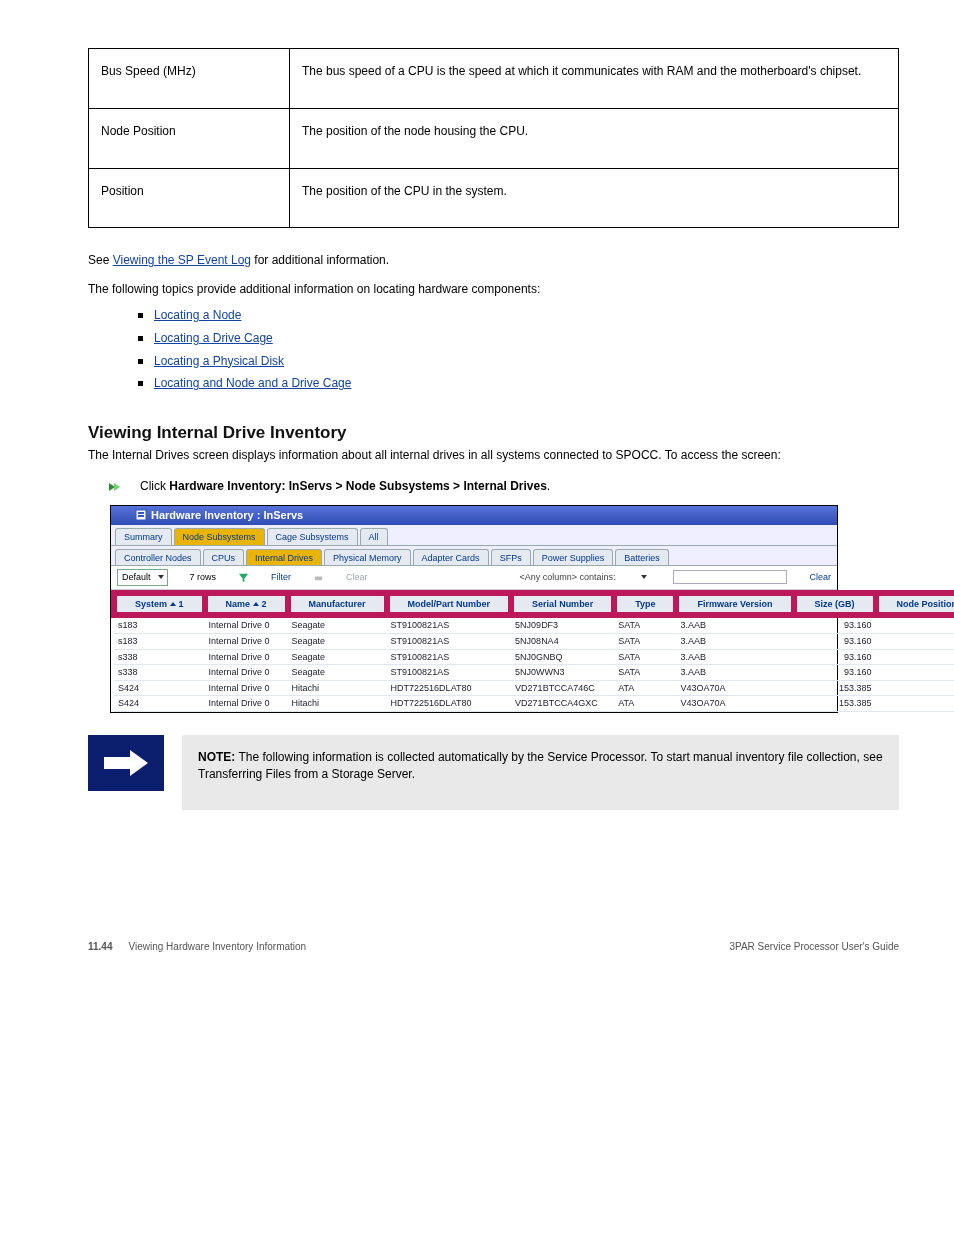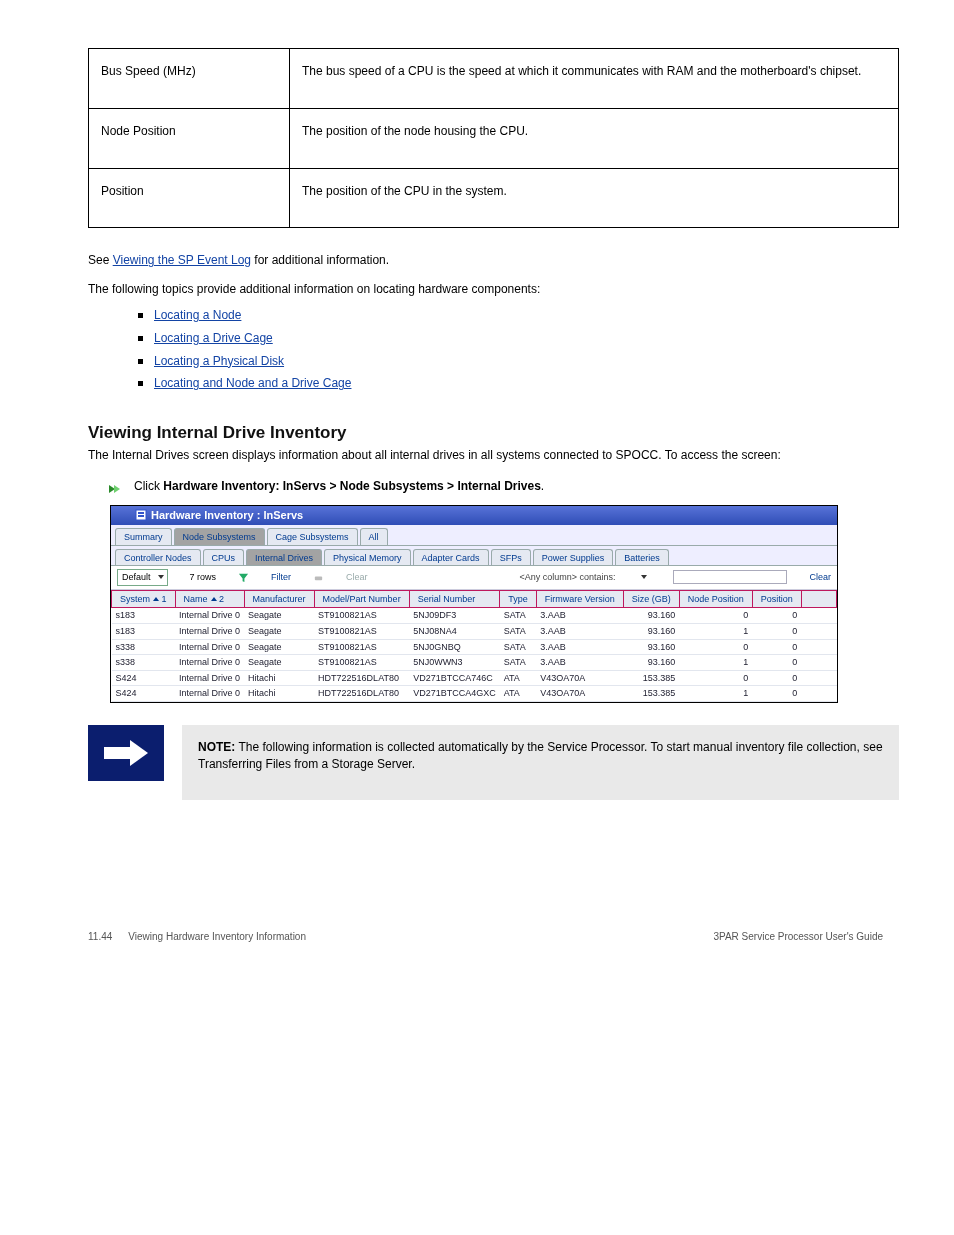--- a/index.html
+++ b/index.html
@@ -7,53 +7,53 @@
 .defn-table{width:100%;border-collapse:collapse;margin:8px 0 24px}
 .defn-table td{border:1px solid #000;vertical-align:top;padding:14px 12px 28px;font-size:12px}
 .defn-table td.col1{width:176px}
 .para{font-size:12px;margin:12px 0 6px}
 a.intext{color:#1344a5;text-decoration:underline}
 .bullets{margin:0 0 20px;padding:0;list-style:none}
 .bullets li{position:relative;padding:3px 0 3px 66px}
 .bullets li:before{content:"";position:absolute;left:50px;top:9px;width:5px;height:5px;background:#000}
 .h2{font-weight:bold;font-size:17px;margin:26px 0 2px;color:#111}
 .body{font-size:12px;margin:2px 0 14px}
-.step-row{display:flex;align-items:flex-end;gap:14px;margin-left:20px;font-size:12px}
+.step-row{display:flex;align-items:center;gap:20px;margin-left:20px;font-size:12px}
 .green-arrow{width:12px;height:12px;flex:0 0 12px;margin-top:2px}
 .step-row b{font-weight:bold}
 .screenshot{margin:10px 0 22px 22px;border:1px solid #000;width:726px}
 .ss-title{background:linear-gradient(#5873d8,#2f4db6);color:#fff;font-weight:bold;font-size:11px;padding:2px 24px}
 .ss-title svg{vertical-align:-2px;margin-right:4px}
 .tabrow{display:flex;border-bottom:1px solid #9aa;background:#eef;padding:3px 4px 0;font-size:9px;gap:2px}
 .tab{border:1px solid #9aa;border-bottom:none;padding:2px 8px 1px;background:#e5e9f2;color:#003a8f;border-radius:3px 3px 0 0}
-.tab.sel{background:#a3a3a3;color:#003a8f;font-weight:normal}
+.tab.sel{background:#eab308;color:#003a8f;font-weight:normal}
 .toolbar{display:flex;align-items:center;gap:22px;padding:3px 6px;font-size:9px;border-bottom:1px solid #ccd}
 .dropdown{border:1px solid #7a8;background:#fff;padding:1px 16px 1px 4px;font-size:9px;position:relative}
 .dropdown:after{content:"";position:absolute;right:3px;top:5px;border-left:3px solid transparent;border-right:3px solid transparent;border-top:4px solid #333}
 .tool-link{color:#003a8f}
 .tool-link.dis{color:#9aa}
 .tool-icon{width:11px;height:11px;vertical-align:-2px}
 .spacer{flex:1}
 .anycol{color:#444}
 .searchbox{border:1px solid #aab;width:112px;height:12px;background:#fff}
 .clearlink{color:#003a8f}
 .grid{width:100%;border-collapse:collapse;font-size:9px}
-.grid th{background:#e5e9f2;border:1px solid #be185d;padding:2px 8px;font-weight:normal;color:#003a8f;text-align:left;white-space:nowrap}
+.grid th{background:#e5e9f2;border:6px solid #be185d;padding:2px 18px;font-weight:bold;color:#003a8f;text-align:left;white-space:nowrap}
 .grid td{border-bottom:1px solid #e2e6ee;padding:1px 4px;color:#223;white-space:nowrap}
 .grid td.r,.grid th.r{text-align:right}
 .sort-tri{display:inline-block;border-left:3px solid transparent;border-right:3px solid transparent;border-bottom:4px solid #003a8f;margin-left:3px;vertical-align:1px}
 .note{display:flex;gap:18px;margin-top:16px}
 .note-icon{width:76px;height:56px;background:#0b1e6e;flex:0 0 76px;display:flex;align-items:center;justify-content:center}
 .note-icon svg{width:48px;height:34px}
 .note-body{background:#e9e9e9;flex:1;padding:14px 16px 28px;font-size:12px}
 .note-body .nh{font-weight:bold}
 .foot{position:relative;margin-top:130px;font-size:10px;color:#555}
 .foot .l{position:absolute;left:0}
-.foot .r{position:absolute;right:16px}
-.pg{font-weight:normal;margin-right:16px}
+.foot .r{position:absolute;right:0}
+.pg{font-weight:bold;margin-right:16px}
 </style>
 </head>
 <body>
 <div class="page">
 
 <table class="defn-table">
 <tbody>
         <tr>
           <td class="col1">Bus Speed (MHz)</td>
           <td>The bus speed of a CPU is the speed at which it communicates with RAM and the motherboard's chipset.</td>

